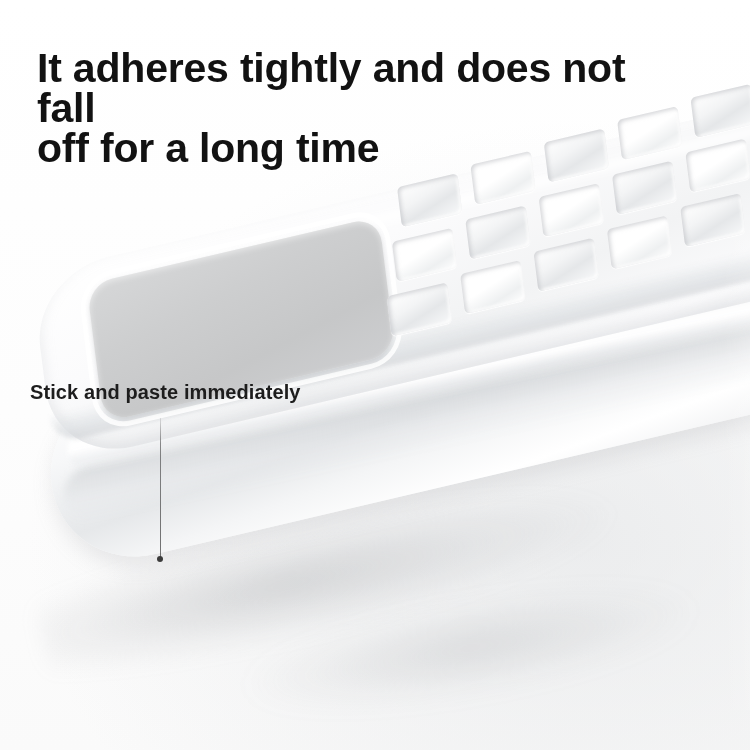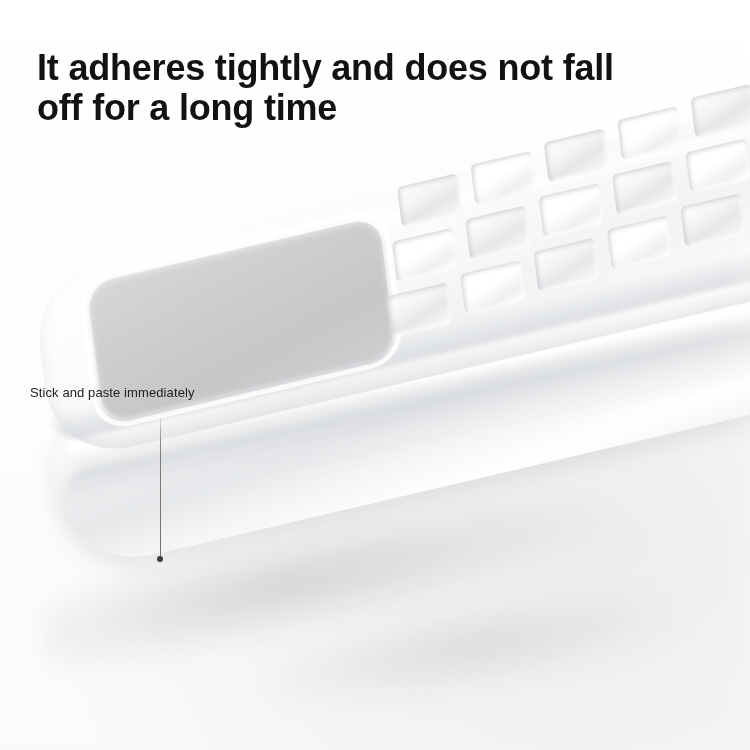--- a/index.html
+++ b/index.html
@@ -25,36 +25,36 @@
       radial-gradient(120% 90% at 78% 72%, rgba(222,224,226,0.55) 0%, rgba(255,255,255,0) 62%),
       linear-gradient(180deg, #ffffff 0%, #fdfdfd 55%, #fafafa 100%);
   }
 
   
   .headline {
     position: absolute;
     left: 37px;
     top: 48px;
     width: 620px;
-    font-size: 36px;
+    font-size: 41px;
     line-height: 40px;
     font-weight: 700;
     color: #121212;
     letter-spacing: -0.2px;
     white-space: pre-line;
   }
 
   
   .caption {
     position: absolute;
     left: 30px;
     top: 380px;
-    font-size: 13px;
+    font-size: 20px;
     line-height: 25px;
-    font-weight: 400;
+    font-weight: 700;
     color: #1d1d1d;
     letter-spacing: 0.1px;
   }
 
   
   .leader-line {
     position: absolute;
     left: 160px;
     top: 418px;
     width: 1px;

